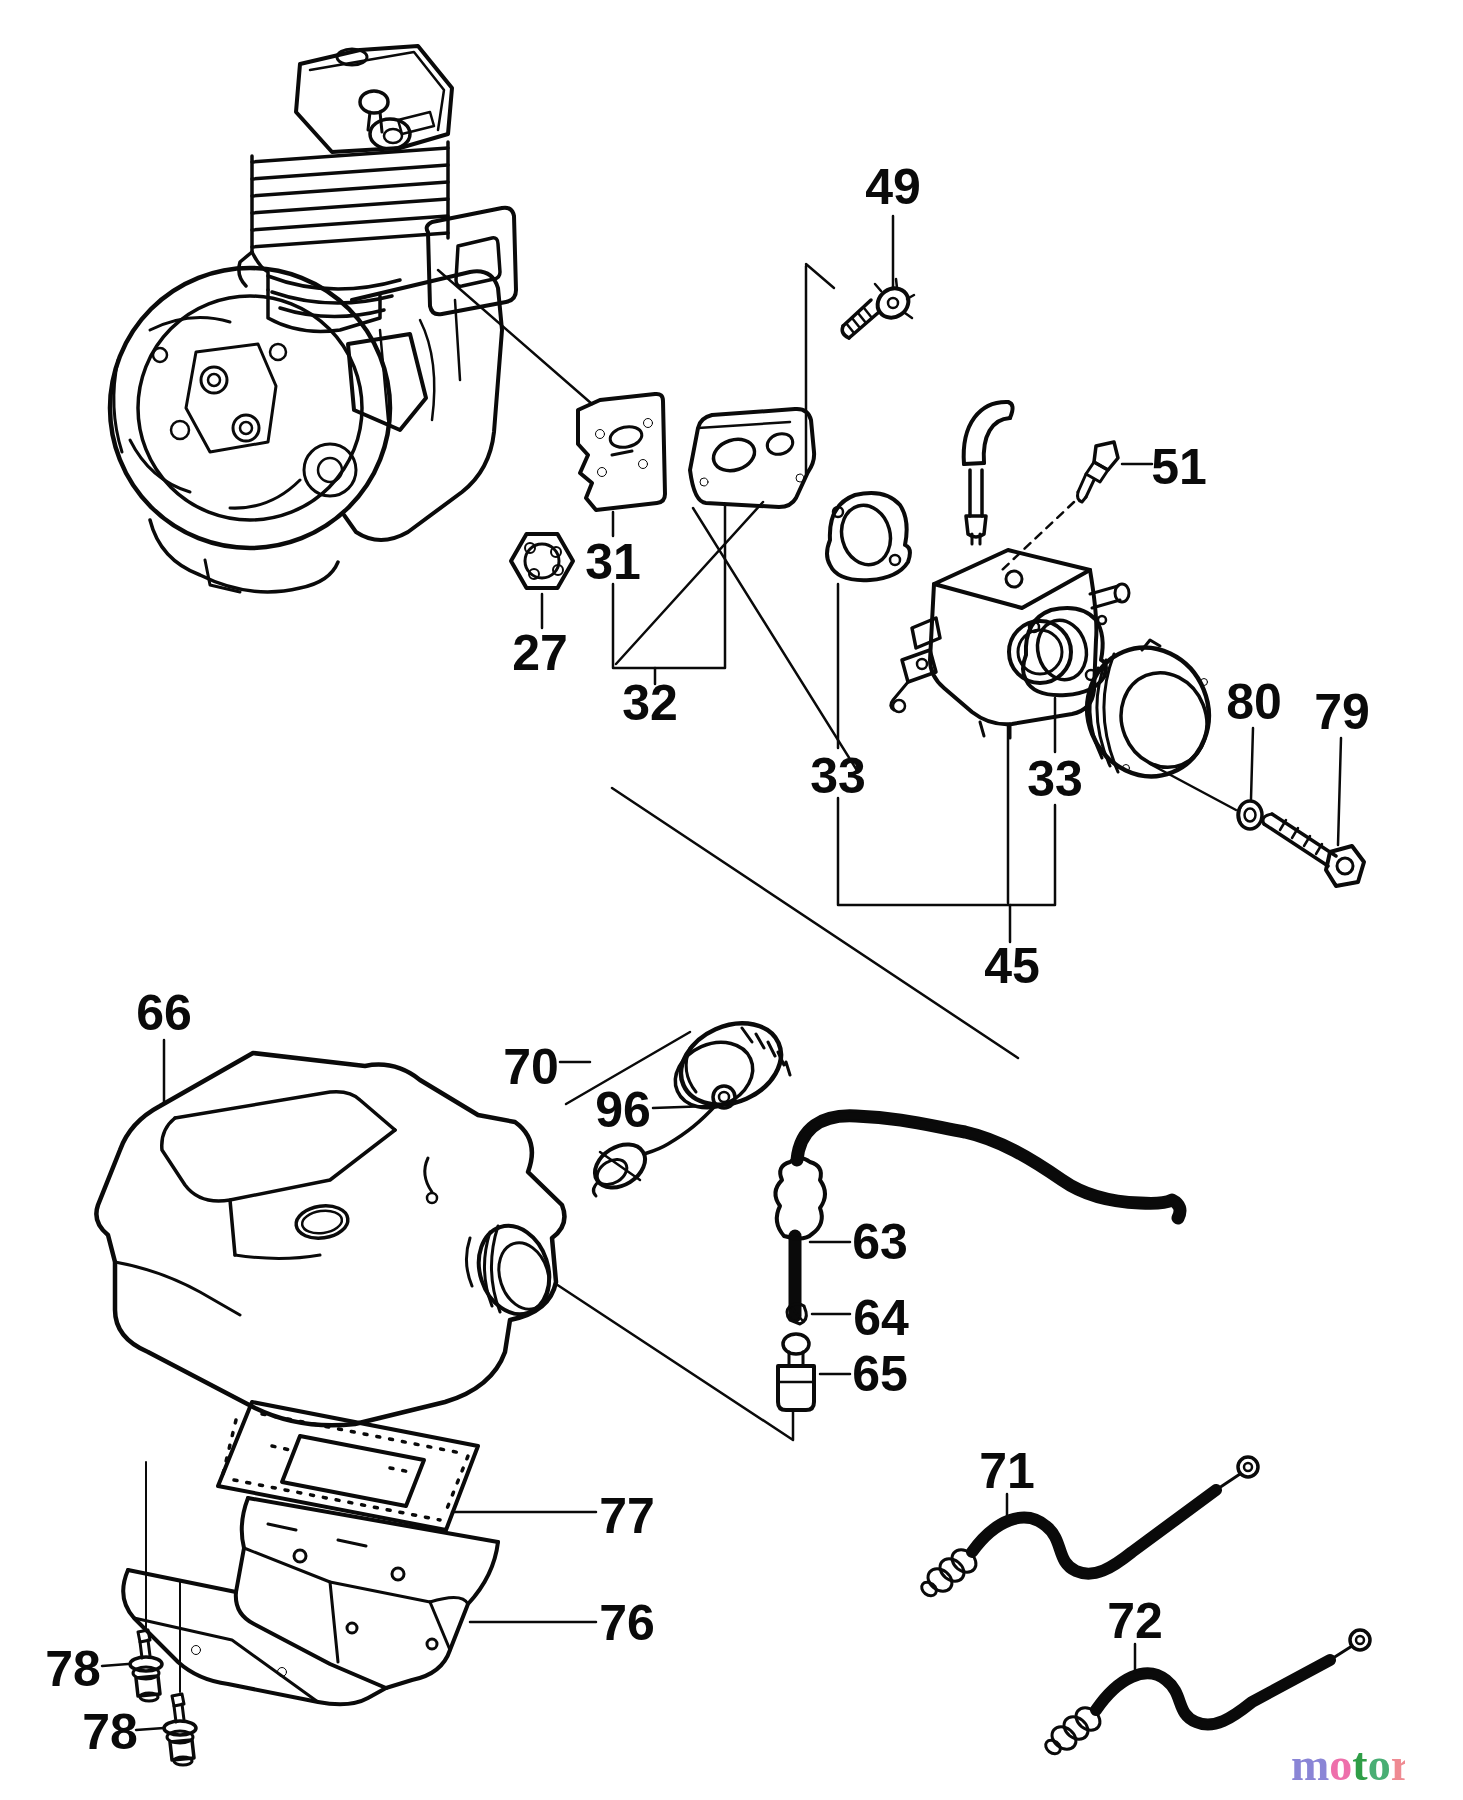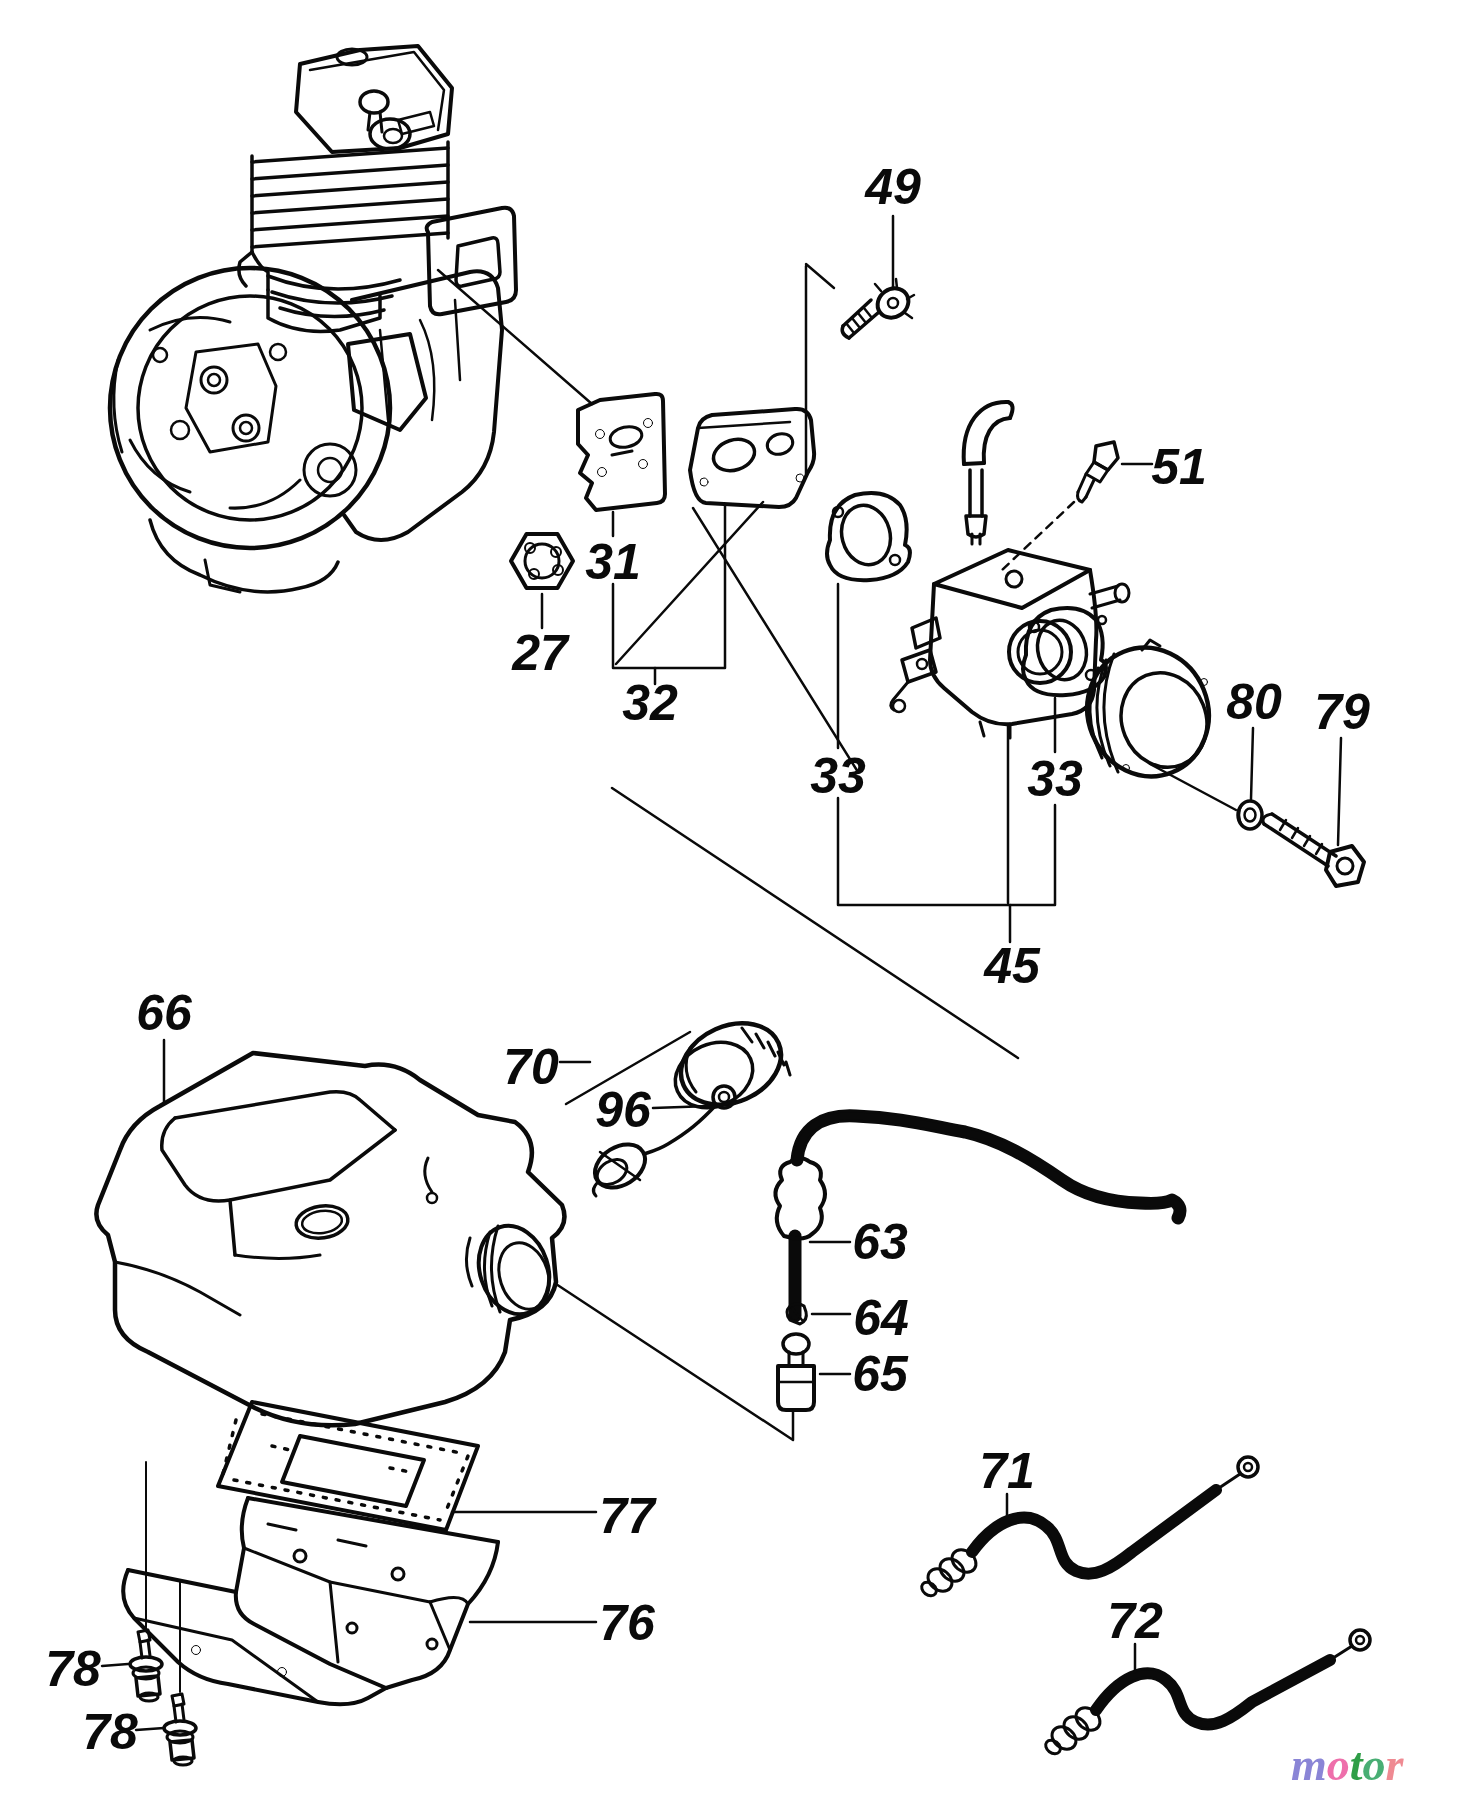--- a/index.html
+++ b/index.html
@@ -1,17 +1,17 @@
 <!DOCTYPE html>
 <html><head>
 <meta charset="utf-8">
 <style>
   html,body{margin:0;padding:0;background:#ffffff;}
   .stage{position:relative;width:1405px;height:1800px;background:#ffffff;overflow:hidden;
-         font-family:"Liberation Sans",sans-serif;font-style:italic;}
+         font-family:"Liberation Sans",sans-serif;}
   svg{position:absolute;left:0;top:0;}
   svg path, svg line, svg circle, svg ellipse, svg polyline, svg polygon{
     fill:none;stroke:#0a0a0a;stroke-linecap:round;stroke-linejoin:round;}
   .callout-text{font-family:"Liberation Sans",sans-serif;font-weight:700;font-size:50px;
     fill:#0a0a0a;stroke:none;text-anchor:middle;}
   .watermark{position:absolute;left:1291px;top:1742px;white-space:nowrap;
     font-family:"Liberation Serif",serif;font-weight:700;}
   .watermark .wm-letter{font-size:46px;line-height:1;}
   .watermark .wm-suffix{font-size:26px;}
 </style>

